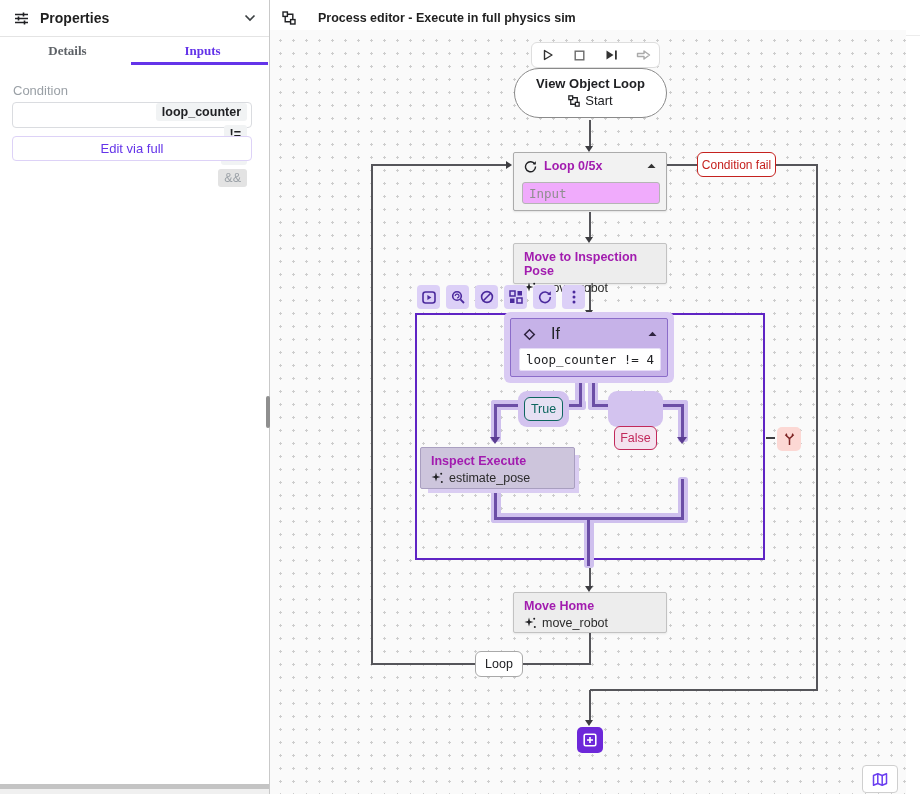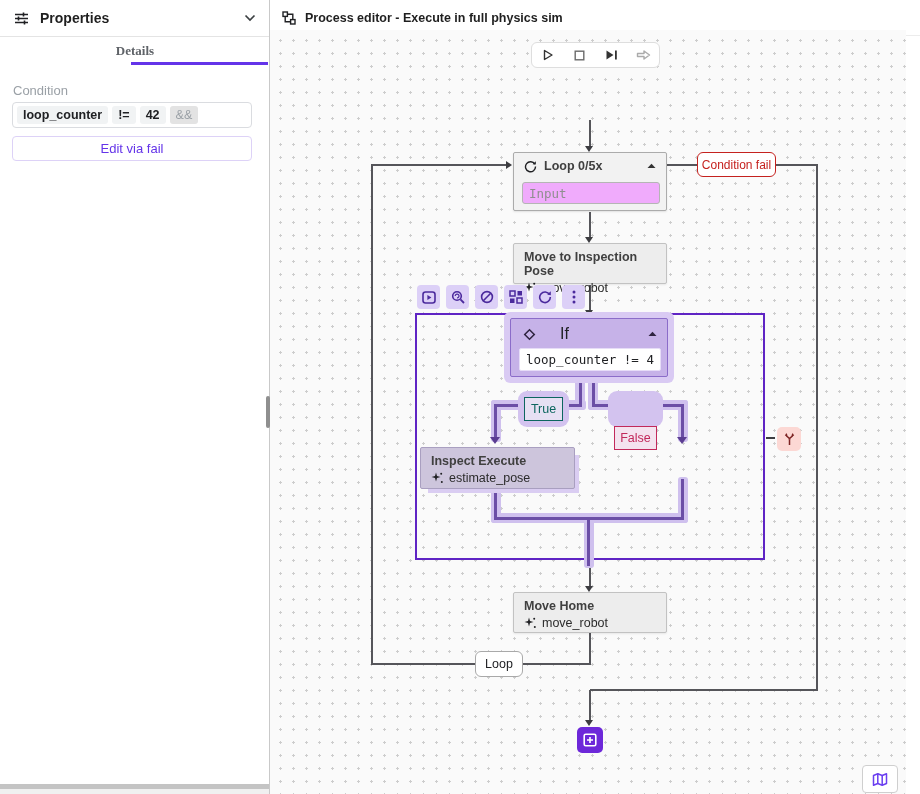--- a/index.html
+++ b/index.html
@@ -13,33 +13,33 @@
   .sb-header { position:absolute; left:0; top:0; width:270px; height:37px; border-bottom:1px solid #e4e4e4;
     display:flex; align-items:center; padding:0 14px; gap:11px; }
   .sb-title { font-size:14px; font-weight:700; color:#1f1f1f; flex:1; }
   .sb-tabs { position:absolute; left:0; top:37px; width:270px; height:28px; display:flex; }
   .sb-tab { flex:1; border:none; background:transparent; font-family:Liberation Serif, serif; font-size:13px;
     color:#5f6368; font-weight:700; cursor:pointer; }
   .sb-tab.active { color:#6434e9; }
   .tab-underline { position:absolute; left:131px; top:62px; width:137px; height:3px; background:#6434e9; }
   .cond-label { position:absolute; left:13px; top:83px; font-size:13px; color:#9aa0a6; }
   .token-box { position:absolute; left:12px; top:102px; width:240px; height:26px; border:1px solid #dadce0;
-    border-radius:4px; background:#fff; display:flex; align-items:center; padding:0 4px; gap:4px; }
+    border-radius:4px; background:#fff; display:flex; align-items:flex-end; padding:0 4px; gap:4px;flex-direction:column; }
   .chip { background:#f1f3f4; border-radius:3px; font-size:12.5px; font-weight:700; color:#202124;
     padding:2px 6px; line-height:14px; }
   .chip.dim { background:#e3e3e3; color:#9aa0a6; font-weight:400; }
   .edit-btn { position:absolute; left:12px; top:136px; width:240px; height:25px; border:1px solid #ddd2f7;
     border-radius:4px; background:#fff; color:#6434e9; font-family:inherit; font-size:13px; cursor:pointer; }
   .sb-hscroll { position:absolute; left:0; top:784px; width:270px; height:10px; background:#f0f0f0; }
   .sb-hthumb { position:absolute; left:0; top:0; width:270px; height:5px; background:#c4c4c4; }
 
   
   .editor { position:absolute; left:270px; top:0; width:650px; height:794px; }
   .ed-header { position:absolute; left:0; top:0; width:650px; height:36px; background:#fff;
-    border-bottom:1px solid #ececec; display:flex; align-items:center; padding:0 12px; gap:9px; }
+    border-bottom:1px solid #ececec; display:flex; align-items:center; padding:0 12px; gap:22px; }
   .ed-title { font-size:12.5px; font-weight:700; color:#1f1f1f; }
   .canvas { position:absolute; left:0; top:30px; width:636px; height:764px; overflow:hidden;
     background-color:#fafafa;
     background-image:radial-gradient(#cdcdcd 1.1px, transparent 1.25px);
     background-size:13px 13px; background-position:4px 4px; }
   
   .layer { position:absolute; left:-270px; top:-30px; width:920px; height:794px; }
 
   
   .ln  { position:absolute; background:#55555a; z-index:2; }
@@ -50,21 +50,21 @@
   .halo { position:absolute; background:#cfc0ee; z-index:2; border-radius:3px; }
   .pln  { position:absolute; background:#6b4ea6; z-index:3; }
   .parr-down { position:absolute; width:0; height:0; border-left:5px solid transparent;
     border-right:5px solid transparent; border-top:7px solid #5b3d92; z-index:3; }
 
   .sel-rect { position:absolute; left:415px; top:313px; width:350px; height:247px;
     border:2px solid #5f24c4; z-index:1; }
 
   
   .node { position:absolute; z-index:4; border-radius:2px; }
-  .node .ttl { font-size:12.5px; font-weight:700; color:#404040; }
+  .node .ttl { font-size:12.5px; font-weight:700; color:#a21caf; }
   .node .skill { display:flex; align-items:center; gap:6px; font-size:12.5px; color:#2b2b2b; margin-top:3px; }
   .gray-node { background:#ededed; border:1px solid #c2c2c2; box-shadow:0 1px 2px rgba(0,0,0,.08); padding:6px 10px; }
 
   .playbar { position:absolute; left:531px; top:42px; width:129px; height:26px; background:#fff;
     border:1px solid #dedede; border-radius:6px; display:flex; z-index:5; }
   .playbar button { flex:1; border:none; background:transparent; display:flex; align-items:center;
     justify-content:center; cursor:pointer; padding:0; }
 
   .start-pill { position:absolute; left:514px; top:68px; width:153px; height:50px; background:#fff;
     border:1.3px solid #8a8a8a; border-radius:25px; z-index:4; text-align:center; padding-top:7px; }
@@ -86,27 +86,27 @@
 
   .mtip-node { left:513px; top:243px; width:154px; height:41px; }
   .mhome-node { left:513px; top:592px; width:154px; height:41px; }
 
   .ptoolbar { position:absolute; left:417px; top:285px; height:24px; display:flex; gap:6px; z-index:6; }
   .ptoolbar button { width:23px; height:24px; background:#dcd0f7; border:none; border-radius:4px;
     display:flex; align-items:center; justify-content:center; cursor:pointer; padding:0; }
 
   .if-node { position:absolute; left:510px; top:318px; width:158px; height:59px; background:#c6b2e8;
     border:1px solid #8b6cc9; border-radius:2px; z-index:4; box-shadow:0 0 0 6px #d9caf3; }
-  .if-head { display:flex; align-items:center; gap:24px; padding:6px 10px 4px 12px; }
+  .if-head { display:flex; align-items:center; gap:15px; padding:6px 10px 4px 12px; }
   .if-head .ttl { flex:1; }
   .if-input { position:absolute; left:8px; top:29px; width:142px; height:23px; border:1px solid #e6ddf7;
     border-radius:2px; background:#fff; font-family:"DejaVu Sans Mono", monospace; font-size:12.5px;
     color:#202124; padding:0 6px; }
 
-  .branch-badge { position:absolute; z-index:5; border-radius:0; font-size:12.5px; display:flex;
+  .branch-badge { position:absolute; z-index:5; border-radius:6px; font-size:12.5px; display:flex;
     align-items:center; justify-content:center; }
   .true-badge { left:524px; top:397px; width:39px; height:24px; background:#e6e0f3;
     border:1.5px solid #0d665f; color:#0d665f; }
   .false-badge { left:614px; top:397px; width:43px; height:24px; background:#f4e3ef;
     border:1.5px solid #c2295b; color:#c2295b;margin-top:29px; }
   .badge-halo { position:absolute; background:#d3c3ef; border-radius:9px; z-index:3; }
 
   .inspect-node { left:420px; top:447px; width:155px; height:42px; background:#cdc5dc;
     border:1px solid #a99fc0; padding:6px 10px; box-shadow:6px 6px 0 -2px #dacdf2; }
   .fail-node { position:absolute; left:608px; top:447px; width:153px; height:32px; background:#c9c5d3;
@@ -146,33 +146,34 @@
     <span class="sb-title">Properties</span>
     <span>
       <svg width="12" height="8" viewBox="0 0 12 8">
           <path d="M1.5 1.5 L6 6 L10.5 1.5" fill="none" stroke="#3c4043" stroke-width="1.7"></path>
         </svg>
     </span>
   </div>
 
   <div class="sb-tabs">
     <button class="sb-tab">Details</button>
+    <button class="sb-tab active">Inputs</button>
   </div>
   <div class="tab-underline"></div>
 
   <div class="cond-label">Condition</div>
 
   <div class="token-box">
     <span class="chip">loop_counter</span>
     <span class="chip">!=</span>
     <span class="chip">42</span>
     <span class="chip dim">&amp;&amp;</span>
   </div>
 
-  <button class="edit-btn">Edit via fail</button>
+  <button class="edit-btn">Edit via full</button>
 
   <div class="sb-hscroll">
     <div class="sb-hthumb"></div>
   </div>
   <div class="sb-divider"></div>
   <div class="sb-vthumb"></div>
 </aside>
 
 <main class="editor">
   <div class="ed-header">
@@ -258,20 +259,35 @@
               <rect x="10" y="1.5" width="1.8" height="9" fill="#333"></rect>
             </svg>
         </button>
         <button>
           <svg width="15" height="12" viewBox="0 0 15 12">
               <path d="M1.5 4.5 H8 V2 L13.5 6 L8 10 V7.5 H1.5 Z" fill="none" stroke="#ababab" stroke-width="1.4" stroke-linejoin="round"></path>
             </svg>
         </button>
       </div>
 
+      <div class="start-pill">
+        <div class="ttl">View Object Loop</div>
+        <div class="start-sub">
+          <span>
+            <svg width="12" height="12" viewBox="0 0 14 14">
+                <g fill="none" stroke="#202124" stroke-width="1.5">
+                  <rect x="1" y="1" width="4.4" height="4.4"></rect>
+                  <rect x="8.6" y="8.6" width="4.4" height="4.4"></rect>
+                  <path d="M3.2 5.4 V10.8 H8.6 M5.4 3.2 H10.8 V8.6"></path>
+                </g>
+              </svg>
+          </span>
+          <span>Start</span>
+        </div>
+      </div>
 
       <div class="node loop-node">
         <div class="loop-head">
           <span>
             <svg width="13" height="13" viewBox="0 0 13 13">
                 <g fill="none" stroke="#202124" stroke-width="1.4">
                   <path d="M10.8 4.2 A5 5 0 1 0 11.5 6.5"></path>
                 </g>
                 <path d="M11.8 1.2 L11.8 4.6 L8.6 4.2 Z" fill="#202124"></path>
               </svg>

